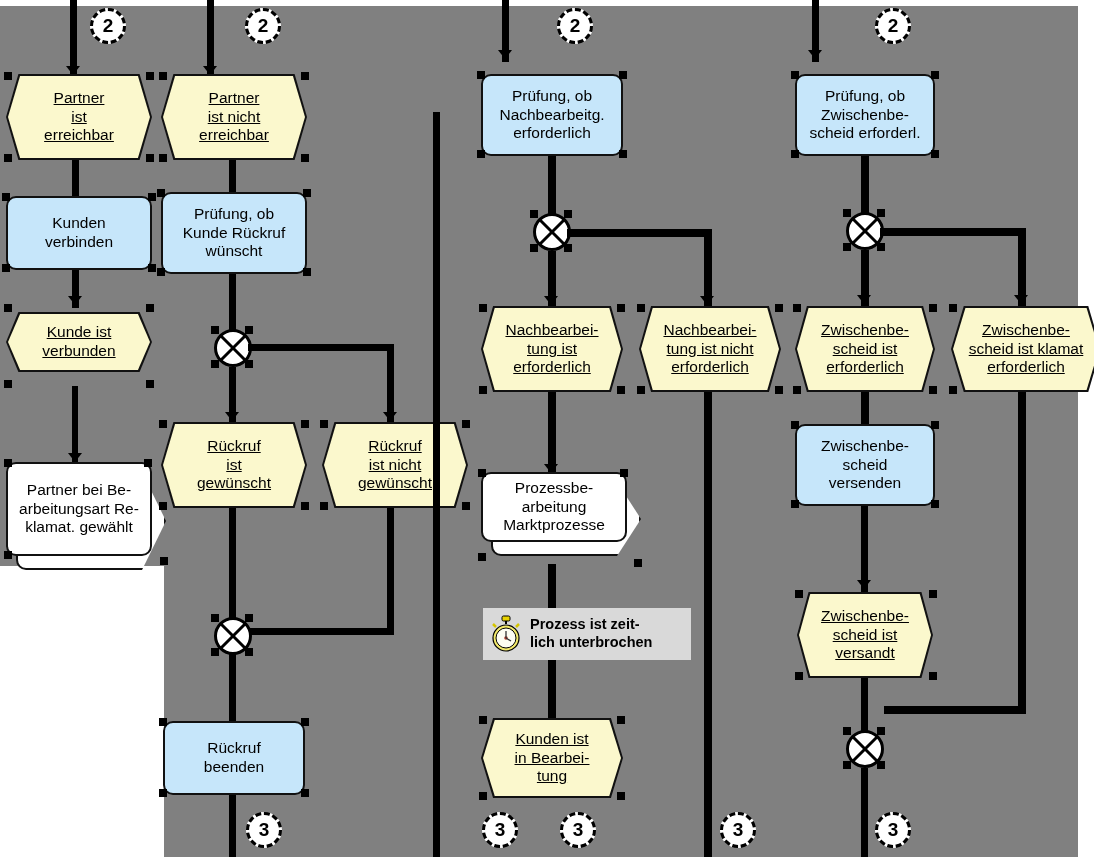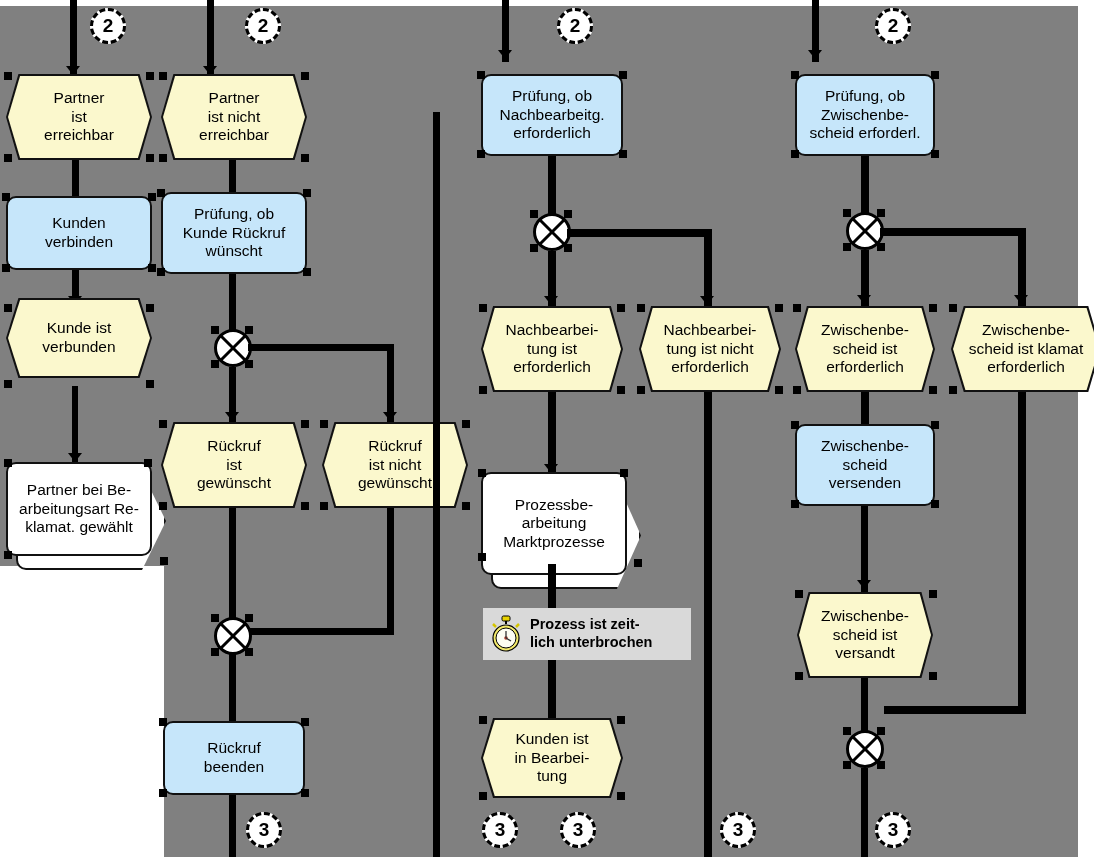--- a/index.html
+++ b/index.html
@@ -21,21 +21,21 @@
   .event-wrap::before{
     content:"";position:absolute;left:0;top:0;width:100%;height:100%;
     background:#111;
     clip-path:polygon(0% 50%, 8.5% 0%, 91.5% 0%, 100% 50%, 91.5% 100%, 8.5% 100%);
   }
   .event-inner{
     position:absolute;left:2px;top:2px;width:calc(100% - 4px);height:calc(100% - 4px);
     background:#fbf8cd;
     clip-path:polygon(0% 50%, 8.5% 0%, 91.5% 0%, 100% 50%, 91.5% 100%, 8.5% 100%);
     display:flex;align-items:center;justify-content:center;text-align:center;
-    font-size:15.5px;line-height:1.2;color:#000;padding:0 8px;box-sizing:border-box;
+    font-size:15.5px;line-height:1.2;color:#000;padding:0 8px;box-sizing:border-box;text-decoration:underline;
   }
 
   
   .func{
     position:absolute;
     background:#c6e6fa;
     border:2px solid #111;
     border-radius:10px;
     display:flex;align-items:center;justify-content:center;
     text-align:center;font-size:15.5px;line-height:1.2;color:#000;
@@ -107,21 +107,21 @@
     <span><span>Kunden</span><br><span>verbinden</span></span>
   </div>
   <div class="hdl" style="left:2px;top:193px;"></div>
   <div class="hdl" style="left:148px;top:193px;"></div>
   <div class="hdl" style="left:2px;top:264px;"></div>
   <div class="hdl" style="left:148px;top:264px;"></div>
 
   <div class="ln" style="left:72px;top:270px;width:7px;height:38px;"></div>
   <div class="arrow-dn" style="left:68px;top:296px;"></div>
 
-  <div class="event-wrap" style="left:6px;top:298px;width:146px;height:80px;">
+  <div class="event-wrap" style="left:6px;top:312px;width:146px;height:60px;">
     <div class="event-inner">
       <span><span>Kunde ist</span><br><span>verbunden</span></span>
     </div>
   </div>
   <div class="hdl" style="left:4px;top:304px;"></div>
   <div class="hdl" style="left:146px;top:304px;"></div>
   <div class="hdl" style="left:4px;top:380px;"></div>
   <div class="hdl" style="left:146px;top:380px;"></div>
 
   <div class="ln" style="left:72px;top:386px;width:6px;height:80px;"></div>
@@ -265,21 +265,21 @@
     </div>
   </div>
   <div class="hdl" style="left:637px;top:304px;"></div>
   <div class="hdl" style="left:775px;top:304px;"></div>
   <div class="hdl" style="left:637px;top:386px;"></div>
   <div class="hdl" style="left:775px;top:386px;"></div>
 
   <div class="ln" style="left:548px;top:392px;width:8px;height:86px;"></div>
   <div class="arrow-dn" style="left:544px;top:464px;"></div>
 
-  <div class="pifc-wrap" style="left:481px;top:472px;width:160px;height:117px;">
+  <div class="pifc-wrap" style="left:481px;top:472px;width:160px;height:84px;">
     <div class="pifc-back"></div>
     <div class="pifc-front">
       <span><span>Prozessbe-</span><br><span>arbeitung</span><br><span>Marktprozesse</span></span>
     </div>
   </div>
   <div class="hdl" style="left:478px;top:469px;"></div>
   <div class="hdl" style="left:620px;top:469px;"></div>
   <div class="hdl" style="left:478px;top:553px;"></div>
   <div class="hdl" style="left:634px;top:559px;"></div>
 

